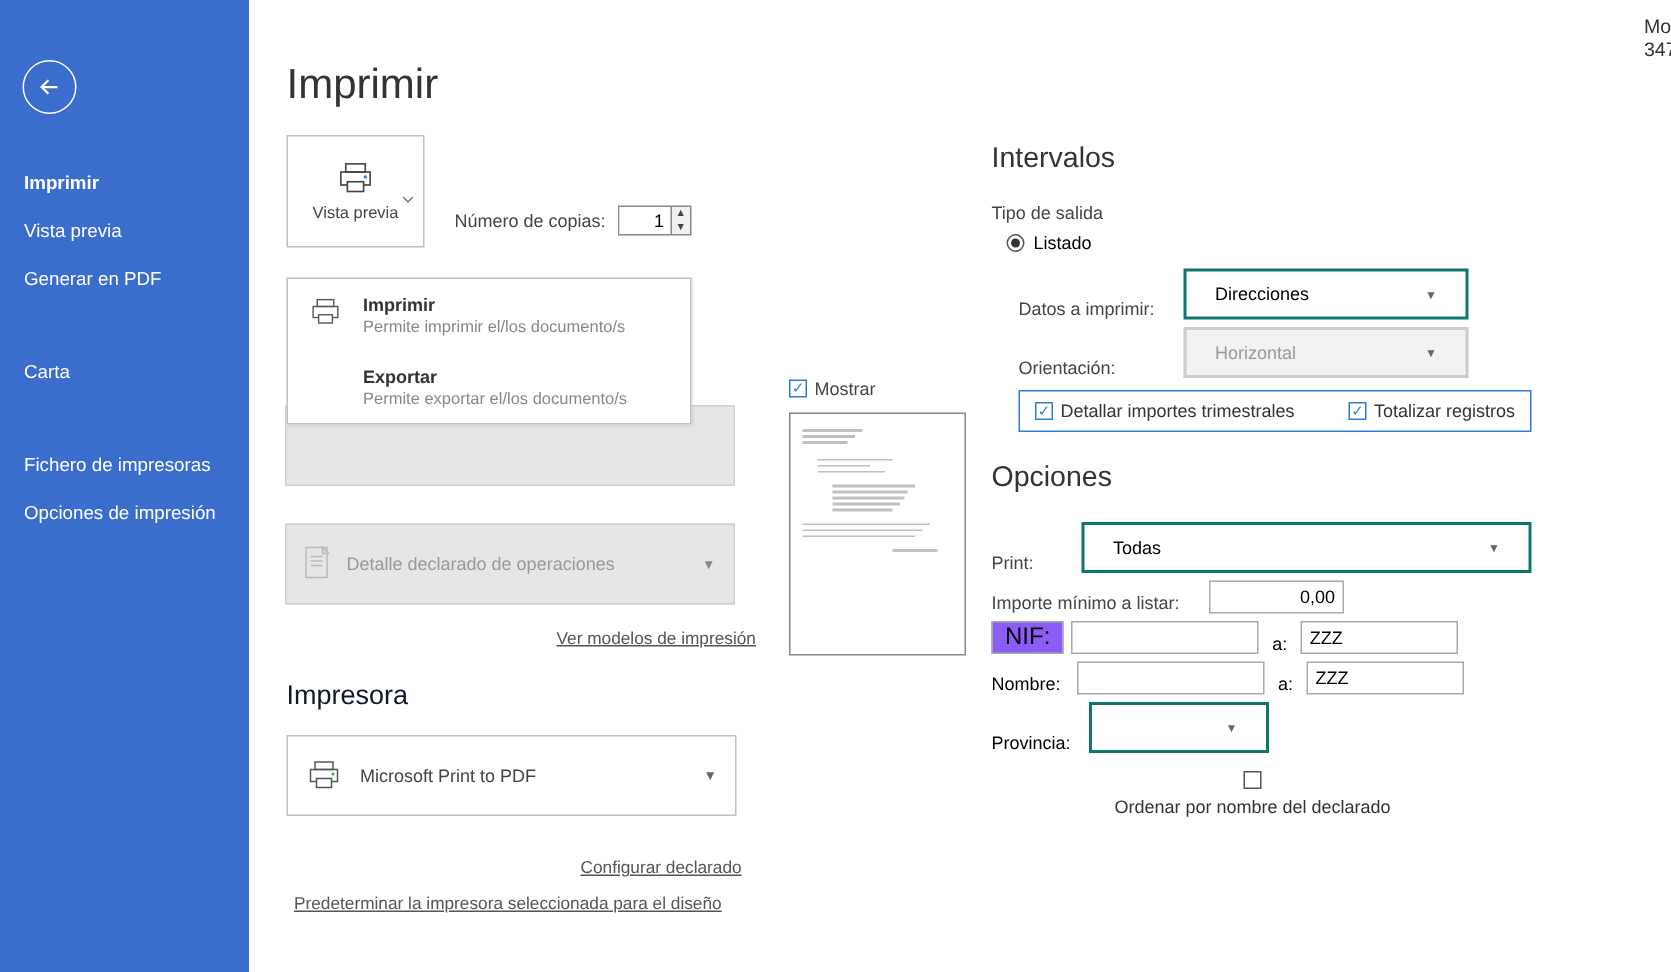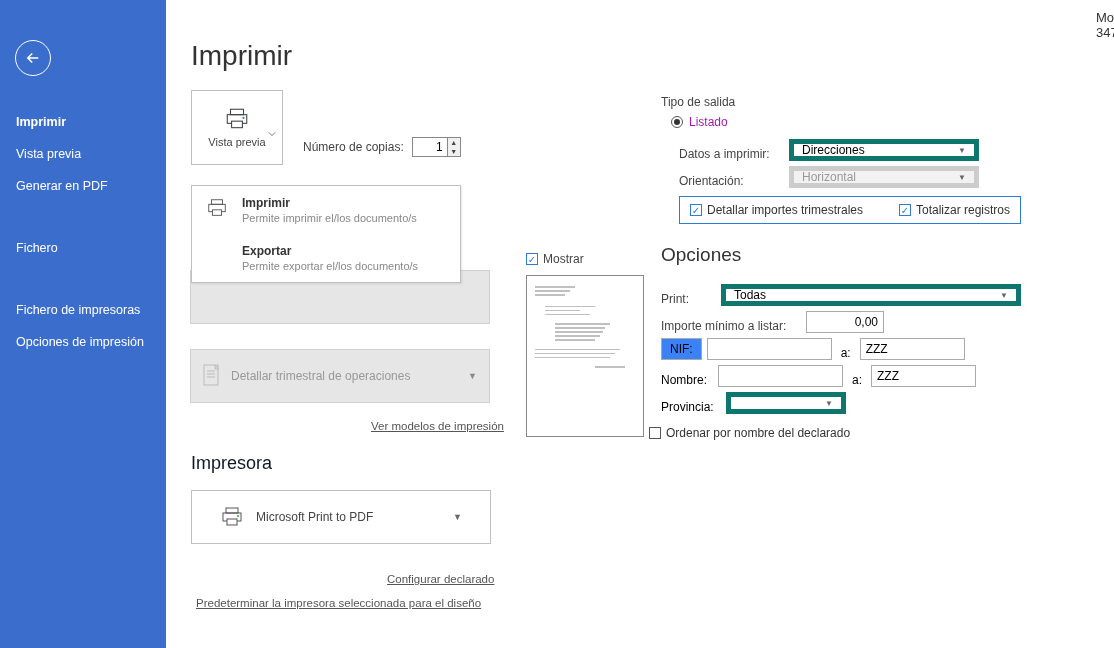--- a/index.html
+++ b/index.html
@@ -27,63 +27,63 @@
 .dd-item { display: flex; padding: 10px 12px; gap: 12px; cursor: pointer; }
 .dd-item .ic { width: 26px; display: flex; align-items: flex-start; justify-content: center; padding-top: 2px; }
 .dd-item .txt .t { font-size: 12px; color: #333; font-weight: 600; }
 .dd-item .txt .d { font-size: 11px; color: #888; margin-top: 2px; }
 .behind-box { width: 300px; height: 54px; background: #e6e6e6; border: 1px solid #d0d0d0; position: absolute; left: 24px; top: 270px; }
 .detail-box { width: 300px; height: 54px; background: #e6e6e6; border: 1px solid #d0d0d0; position: absolute; left: 24px; top: 349px; display: flex; align-items: center; padding: 0 12px; gap: 10px; color: #999; font-size: 12px; }
 .detail-box .drop { margin-left: auto; color: #888; font-size: 9px; }
 .link { text-decoration: underline; color: #555; font-size: 11.5px; cursor: pointer; }
 .ver-link { position: absolute; left: 205px; top: 420px; }
 .impresora-title { position: absolute; left: 25px; top: 453px; font-size: 18px; color: #0f172a; font-weight: 400; }
-.printer-box { position: absolute; left: 25px; top: 490px; width: 300px; height: 54px; border: 1px solid #c0c0c0; display: flex; align-items: center; padding: 0 28px; gap: 12px; font-size: 12px; color: #444; cursor: pointer; background: #fff; }
+.printer-box { position: absolute; left: 25px; top: 490px; width: 300px; height: 54px; border: 1px solid #c0c0c0; display: flex; align-items: center; padding: 0 12px; gap: 12px; font-size: 12px; color: #444; cursor: pointer; background: #fff; }
 .printer-box .drop { margin-left: auto; color: #666; font-size: 9px; }
 .config-link { position: absolute; left: 221px; top: 573px; }
 .predet-link { position: absolute; left: 30px; top: 597px; }
 .mostrar-wrap { position: absolute; left: 360px; top: 252px; font-size: 12px; color: #444; display: flex; align-items: center; gap: 5px; }
 .preview-page { position: absolute; left: 360px; top: 275px; width: 118px; height: 162px; border: 1px solid #888; background: #fff; padding: 10px 8px; }
 .pl { height: 1.5px; background: #c0c0c0; margin-bottom: 2.5px; }
 .right-col { position: absolute; left: 495px; top: 95px; width: 360px; }
 .sect-title { font-size: 19px; color: #333; font-weight: 400; margin-bottom: 18px; }
 .field-label { font-size: 12px; color: #444; }
-.radio-row { display: flex; align-items: center; gap: 6px; margin: 6px 0 10px 10px; font-size: 12px; color: #a21caf; }
+.radio-row { display: flex; align-items: center; gap: 6px; margin: 6px 0 10px 10px; font-size: 12px; color: #000000; }
 .indent-block { margin-left: 18px; }
 .form-row { display: flex; align-items: flex-end; margin-bottom: 5px; font-size: 12px; }
 .form-row .lbl { width: 110px; color: #444; }
-.select { border: 5px solid #0f766e; height: 22px; padding: 2px 8px; font-size: 12px; background: #fff; display: flex; align-items: center; justify-content: space-between; cursor: pointer; flex: 1; }
+.select { border: 2px solid #0f766e; height: 34px; padding: 2px 19px; font-size: 12px; background: #fff; display: flex; align-items: center; justify-content: space-between; cursor: pointer; flex: 1; }
 .select.disabled { background: #f2f2f2; color: #999; border-color: #ccc; }
 .select .arr { font-size: 8px; color: #666; }
 .check-row-box { border: 1.5px solid #2e7cd6; padding: 6px 10px; display: flex; justify-content: space-between; margin: 8px 0 10px 0; }
 .chk { display: flex; align-items: center; gap: 5px; font-size: 12px; color: #333; cursor: pointer; }
 .chk .box { width: 12px; height: 12px; border: 1px solid #2e7cd6; display: flex; align-items: center; justify-content: center; color: #2e7cd6; font-size: 10px; }
 .radio-circle { width: 12px; height: 12px; border: 1px solid #555; border-radius: 50%; display: flex; align-items: center; justify-content: center; }
 .radio-circle.on::after { content: ""; width: 6px; height: 6px; background: #333; border-radius: 50%; }
 .opciones { margin-top: 20px; }
 .text-input { border: 1px solid #aaa; height: 22px; padding: 2px 5px; font-size: 12px; background:#fff; }
-.small-btn { border: 1px solid #aaa; height: 22px; padding: 0 8px; font-size: 12px; background: #3b82f6; display: flex; align-items: center; cursor: pointer; }
-.check-plain { display: flex; align-items: center; gap: 5px; font-size: 12px; color: #333; margin-top: 12px; cursor: pointer; margin-left: -12px; }
+.small-btn { border: 1px solid #aaa; height: 22px; padding: 0 8px; font-size: 16px; background: #8b5cf6; display: flex; align-items: center; cursor: pointer; }
+.check-plain { display: flex; align-items: center; gap: 5px; font-size: 12px; color: #333; margin-top: 12px; cursor: pointer; margin-left: -12px; flex-direction: column; }
 .check-plain .box2 { width: 12px; height: 12px; border: 1px solid #555; }
 .printer-icon svg, .ic svg { display:block; }
 </style>
 </head>
 <body>
 
 <div class="sidebar">
   <div class="back-circle">
     <svg viewBox="0 0 24 24" fill="none" stroke="#fff" stroke-width="2">
         <path d="M19 12H5M11 18l-6-6 6-6"></path>
       </svg>
   </div>
   <div class="nav-item sel">Imprimir</div>
   <div class="nav-item">Vista previa</div>
   <div class="nav-item">Generar en PDF</div>
   <div class="nav-gap"></div>
-  <div class="nav-item">Fichero</div>
+  <div class="nav-item">Carta</div>
   <div class="nav-gap"></div>
   <div class="nav-item">Fichero de impresoras</div>
   <div class="nav-item">Opciones de impresión</div>
 </div>
 
 <div class="main">
   <div class="header-right">Modelo 347</div>
   <div class="title">Imprimir</div>
 
   <div class="print-block">
@@ -143,21 +143,21 @@
   <div class="detail-box">
     <span>
       <svg width="18" height="22" viewBox="0 0 18 22">
           <rect x="1" y="1" width="14" height="20" fill="none" stroke="#bbb"></rect>
           <path d="M12 1l4 4h-4z" fill="#ddd" stroke="#bbb"></path>
           <line x1="4" y1="7" x2="12" y2="7" stroke="#bbb"></line>
           <line x1="4" y1="10" x2="12" y2="10" stroke="#bbb"></line>
           <line x1="4" y1="13" x2="12" y2="13" stroke="#bbb"></line>
         </svg>
     </span>
-    <span>Detallar trimestral de operaciones</span>
+    <span>Detalle declarado de operaciones</span>
     <span class="drop">▼</span>
   </div>
 
   <span class="link ver-link">Ver modelos de impresión</span>
 
   <div class="impresora-title">Impresora</div>
 
   <div class="printer-box">
     <span class="printer-icon">
       <svg width="24" height="22" viewBox="0 0 24 20">
@@ -193,20 +193,21 @@
       <div class="pl" style="width:48%;margin-left:20%"></div>
       <div class="pl" style="width:45%;margin-left:20%"></div>
       <div class="pl" style="width:40%;margin-left:20%;margin-bottom:8px"></div>
     <div class="pl" style="width:85%"></div>
       <div class="pl" style="width:80%"></div>
       <div class="pl" style="width:75%;margin-bottom:8px"></div>
     <div class="pl" style="width:30%;margin-left:60%"></div>
   </div>
 
   <div class="right-col">
+    <div class="sect-title">Intervalos</div>
     <div class="field-label" style="margin-bottom:6px">Tipo de salida</div>
 
     <div class="radio-row">
       <span class="radio-circle on"></span>
       <span>Listado</span>
     </div>
 
     <div class="indent-block">
       <div class="form-row">
         <span class="lbl">Datos a imprimir:</span>
@@ -241,21 +242,21 @@
       <div class="form-row">
         <span class="lbl" style="width:60px">Print:</span>
         <div class="select">
           <span>Todas</span>
             <span class="arr">▼</span>
         </div>
       </div>
 
       <div class="form-row">
         <span class="lbl" style="width:145px">Importe mínimo a listar:</span>
-        <input class="text-input" style="width: 78px; text-align: right;" value="0,00">
+        <input class="text-input" style="width: 90px; text-align: right;" value="0,00">
       </div>
 
       <div class="form-row" style="gap:5px">
         <div class="small-btn">NIF:</div>
         <input class="text-input" style="width: 125px;">
         <span style="width:18px;text-align:center">a:</span>
         <input class="text-input" style="width: 105px;" value="ZZZ">
       </div>
 
       <div class="form-row" style="gap:5px">

